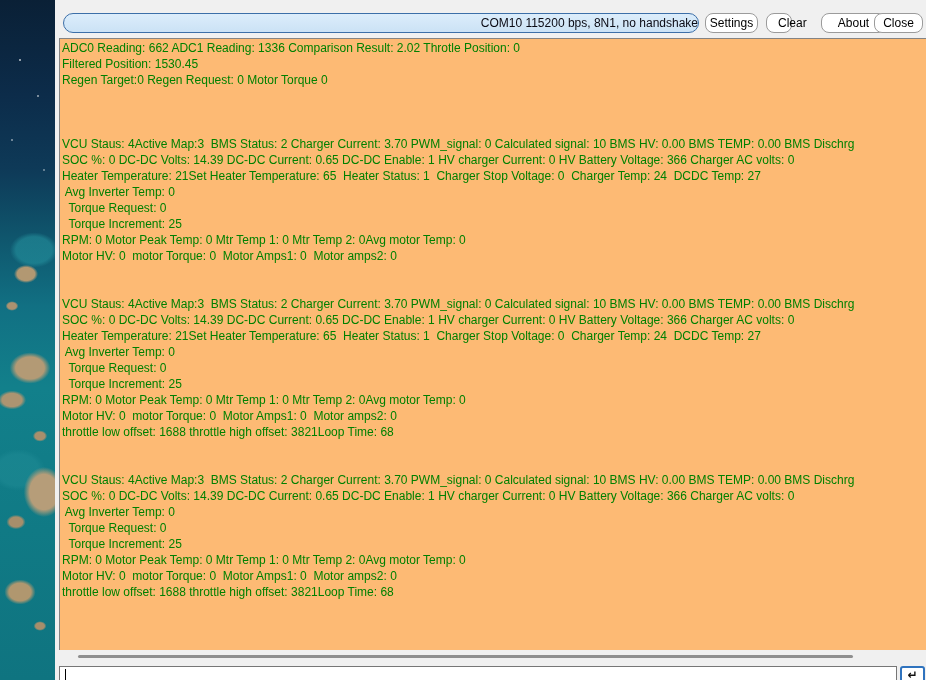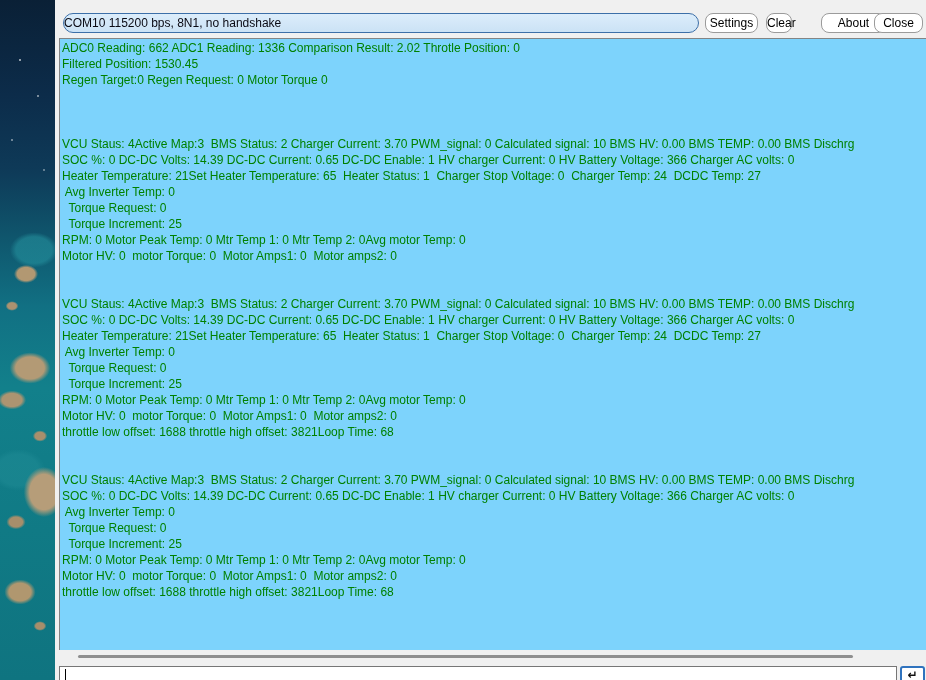--- a/index.html
+++ b/index.html
@@ -27,35 +27,35 @@
       radial-gradient(ellipse 30px 22px at 34px 250px, rgba(38,150,162,.55) 0 60%, rgba(38,150,162,0) 80%),
       radial-gradient(ellipse 34px 26px at 18px 470px, rgba(32,140,150,.5) 0 60%, rgba(32,140,150,0) 80%),
       linear-gradient(180deg,#0a2036 0%,#0c2c4a 14%,#0e3a58 25%,#0f566d 35%,#117083 45%,#12808b 57%,#107a85 78%,#0f7480 100%);
   }
   
   .window{position:absolute;left:55px;top:0;width:871px;height:680px;background:#f0f0f0;}
   .com-pill{
     position:absolute;left:8px;top:13px;width:636px;height:20px;box-sizing:border-box;
     border:1px solid #3c6fa8;border-radius:10px;
     background:linear-gradient(180deg,#dcedfb,#cbe2f5);
-    font-size:12px;color:#0a0a14;text-align:left;line-height:19px;
+    font-size:12px;color:#0a0a14;text-align:right;line-height:19px;
   }
   .btn{
     position:absolute;top:13px;height:20px;box-sizing:border-box;
     border:1px solid #9b9b9b;border-radius:8px;background:#ffffff;
     font-size:12px;color:#000;text-align:center;line-height:18px;cursor:default;
   }
   .btn-settings{left:650px;width:53px;}
-  .btn-clear{left:711px;width:26px;}
+  .btn-clear{left:711px;width:26px;padding-left:11px;}
   .btn-about{left:766px;width:65px;}
   .btn-close{left:819px;width:49px;}
   
   .receive{
     position:absolute;left:4px;top:38px;width:867px;height:612px;box-sizing:border-box;
-    background:#7dd3fc;border-top:1px solid #848484;border-left:1px solid #848484;
+    background:#fdba74;border-top:1px solid #848484;border-left:1px solid #848484;
     overflow:hidden;padding:1px 0 0 2px;
     font-size:12px;line-height:16px;
   }
   .tline{height:16px;white-space:pre;}
   
   .hscroll{position:absolute;left:5px;top:650px;width:866px;height:14px;background:#f0f0f0;}
   .hthumb{position:absolute;left:18px;top:5px;width:775px;height:3px;background:#8f8f8f;border-radius:2px;}
   
   .transmit{
     position:absolute;left:4px;top:666px;width:838px;height:20px;box-sizing:border-box;

